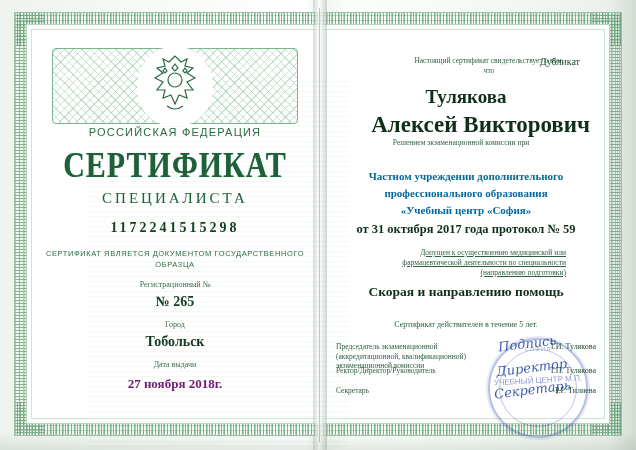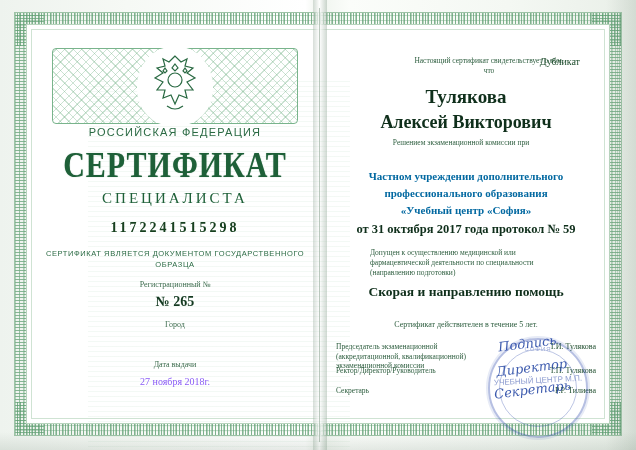--- a/index.html
+++ b/index.html
@@ -136,59 +136,59 @@
   .city-value{
     position:absolute;left:0;right:0;top:294px;
     font-size:14px;font-weight:bold;color:#143a21;
   }
   .date-label{
     position:absolute;left:0;right:0;top:320px;
     font-size:8px;color:#3b6b4c;
   }
   .date-value{
     position:absolute;left:0;right:0;top:336px;
-    font-size:10px;font-weight:normal;color:#8b5cf6;
+    font-size:13px;font-weight:bold;color:#701a75;
   }
 
   
   .r-small{
     font-family:"Liberation Serif", serif;
     font-size:7.5px;color:#2f5f40;line-height:10px;
   }
   .r-intro{
     position:absolute;left:56px;top:22px;width:150px;text-align:center;margin-left:28px;
   }
   .dublikat{
     position:absolute;right:22px;top:22px;
     font-size:10px;color:#1d4c2c;font-family:"Liberation Serif", serif;
   }
   .surname{
     position:absolute;left:12px;top:52px;right:12px;text-align:center;
     font-size:19px;font-weight:bold;color:#0f2f1b;
   }
   .fullname{
-    position:absolute;left:12px;top:78px;right:12px;text-align:center;
-    font-size:18px;font-weight:bold;color:#0f2f1b;
+    position:absolute;left:12px;top:78px;right:12px;text-align:right;
+    font-size:23px;font-weight:bold;color:#0f2f1b;
   }
   .r-decision{
     position:absolute;left:56px;top:104px;width:150px;text-align:center;
   }
   .org-line{
     position:absolute;left:6px;right:6px;text-align:center;
     font-size:11px;font-weight:bold;color:#0369a1;line-height:17px;
   }
   .org1{top:134px;}
   .org2{top:151px;}
   .org3{top:168px;}
   .proto{
     position:absolute;left:6px;right:6px;top:188px;text-align:center;
     font-size:12.5px;font-weight:bold;color:#0f2f1b;
   }
   .r-admit{
-    position:absolute;left:40px;top:214px;width:196px;text-align:left;
+    position:absolute;left:40px;top:214px;width:196px;text-align:right;text-decoration:underline;
   }
   .speciality{
     position:absolute;left:6px;right:6px;top:250px;text-align:center;
     font-size:13.5px;font-weight:bold;color:#0f2f1b;
   }
   .valid{
     position:absolute;left:6px;right:6px;top:286px;text-align:center;
     font-size:8px;color:#2f5f40;font-family:"Liberation Serif", serif;
   }
   .sig-row{
@@ -297,20 +297,21 @@
     <div class="rf-label">РОССИЙСКАЯ ФЕДЕРАЦИЯ</div>
     <div class="cert-title">СЕРТИФИКАТ</div>
     <div class="cert-sub">СПЕЦИАЛИСТА</div>
     <div class="cert-number">1172241515298</div>
     <div class="legal-1">СЕРТИФИКАТ ЯВЛЯЕТСЯ ДОКУМЕНТОМ ГОСУДАРСТВЕННОГО ОБРАЗЦА</div>
 
     <div class="reg-label">Регистрационный №</div>
     <div class="reg-value">№ 265</div>
 
     <div class="city-label">Город</div>
+    <div class="city-value">Тобольск</div>
 
     <div class="date-label">Дата выдачи</div>
     <div class="date-value">27 ноября 2018г.</div>
   </div>
 
   <div class="right">
     <div class="r-intro r-small">Настоящий сертификат свидетельствует о том, что</div>
     <div class="dublikat">Дубликат</div>
 
     <div class="surname">Тулякова</div>

